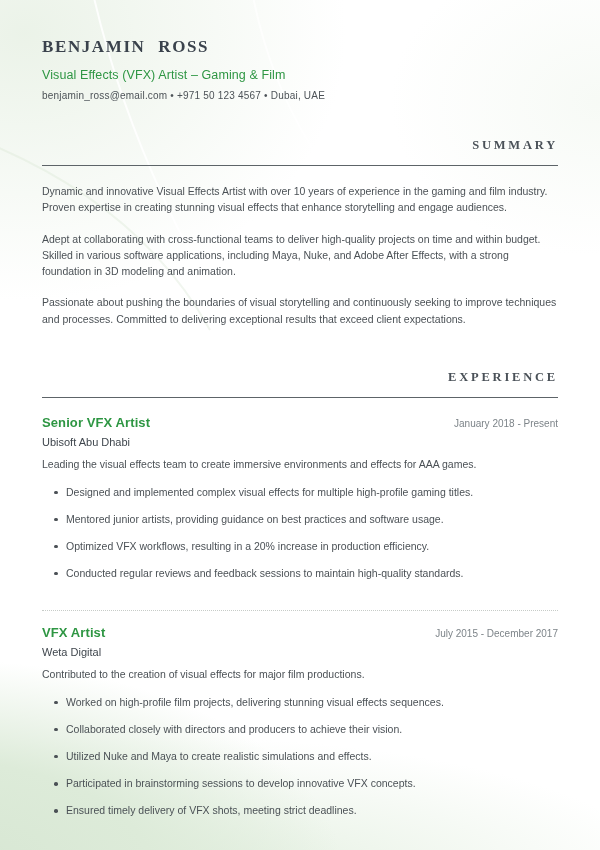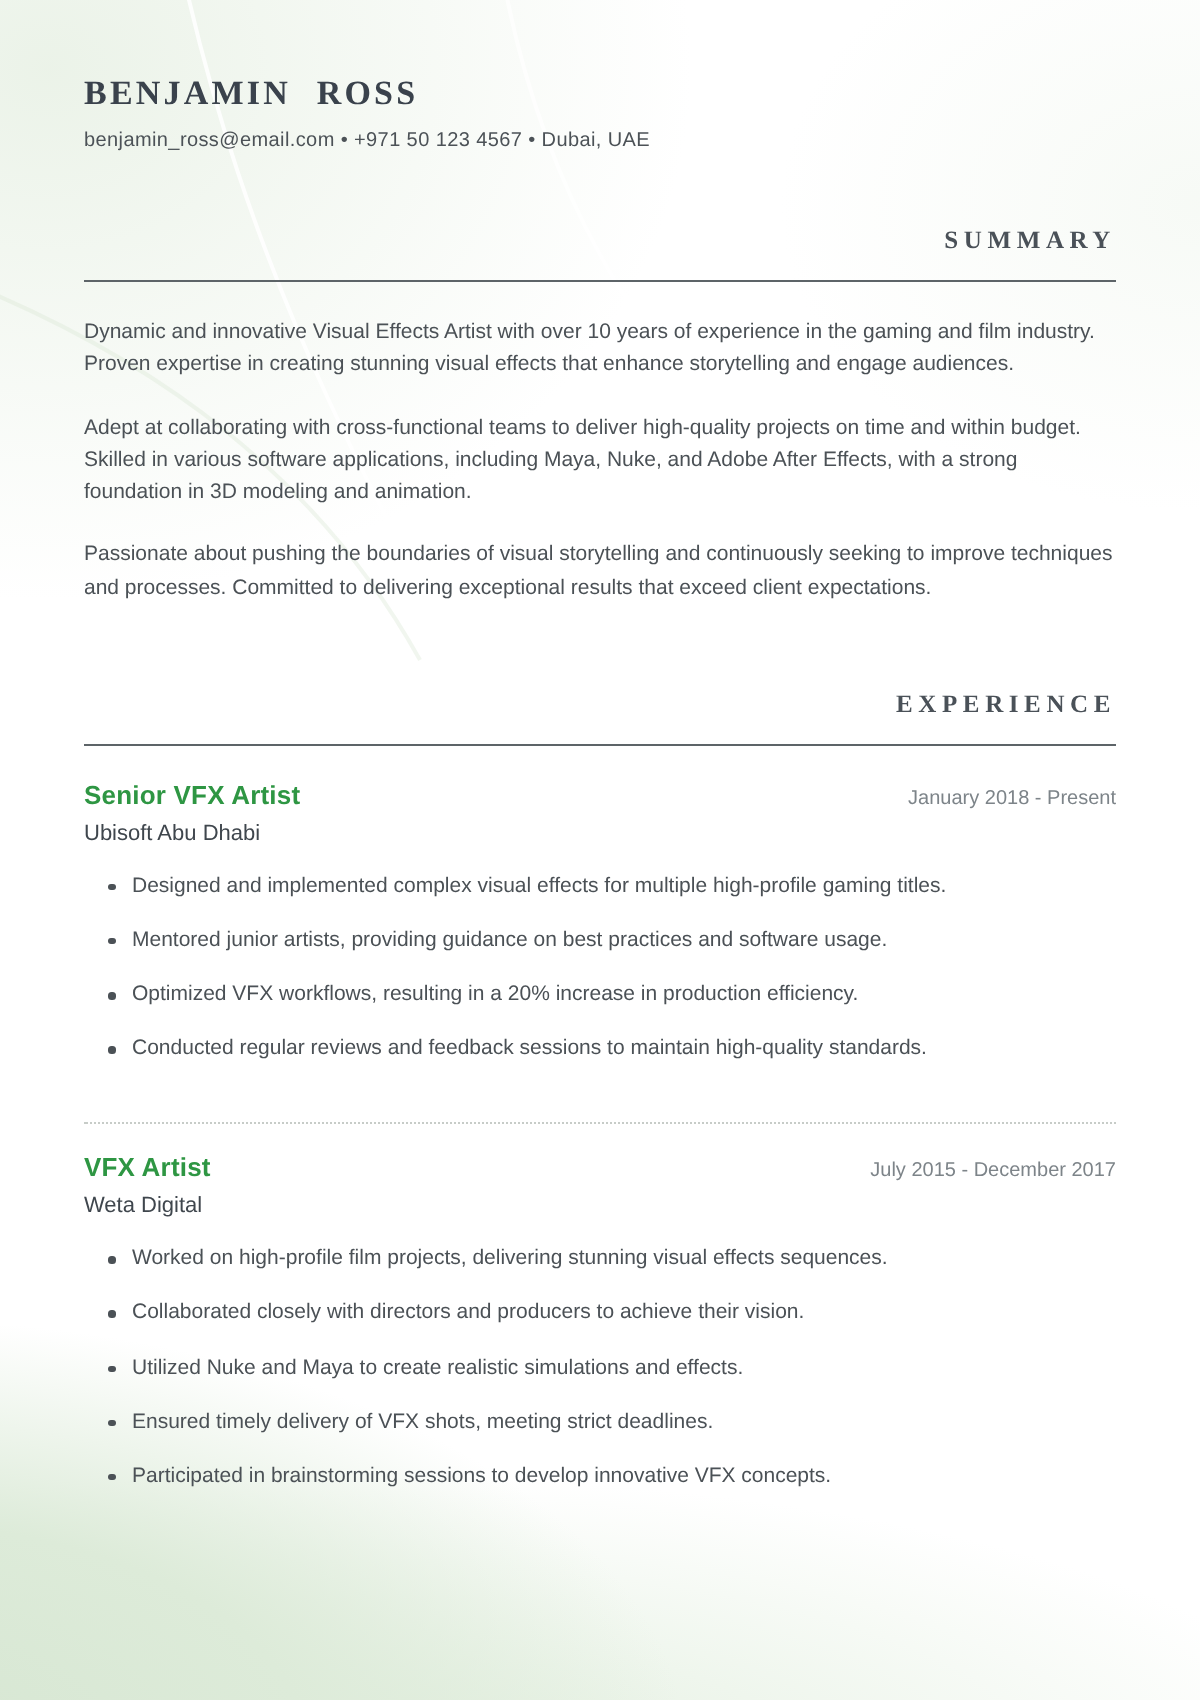--- a/index.html
+++ b/index.html
@@ -69,20 +69,21 @@
   <svg class="bg-curves" width="420" height="500" viewBox="0 0 420 500">
     <path d="M90,-20 C120,120 180,260 320,470" fill="none" stroke="rgba(255,255,255,0.85)" stroke-width="2"></path>
     <path d="M250,-20 C270,100 330,200 420,260" fill="none" stroke="rgba(255,255,255,0.7)" stroke-width="2"></path>
     <path d="M-20,140 C80,180 160,240 210,330" fill="none" stroke="rgba(214,230,209,0.35)" stroke-width="2"></path>
   </svg>
 
   <div class="content">
 
     <div class="header">
       <h1 class="name">BENJAMIN ROSS</h1>
+      <div class="role">Visual Effects (VFX) Artist – Gaming &amp; Film</div>
       <div class="contact">benjamin_ross@email.com • +971 50 123 4567 • Dubai, UAE</div>
     </div>
 
     <div class="section-summary">
       <div class="section-heading">SUMMARY</div>
       <hr class="section-rule">
       <div class="summary-text">
         <p>Dynamic and innovative Visual Effects Artist with over 10 years of experience in the gaming and film industry. Proven expertise in creating stunning visual effects that enhance storytelling and engage audiences.</p>
         <p>Adept at collaborating with cross-functional teams to deliver high-quality projects on time and within budget. Skilled in various software applications, including Maya, Nuke, and Adobe After Effects, with a strong foundation in 3D modeling and animation.</p>
         <p>Passionate about pushing the boundaries of visual storytelling and continuously seeking to improve techniques and processes. Committed to delivering exceptional results that exceed client expectations.</p>
@@ -92,40 +93,42 @@
     <div class="section-experience">
       <div class="section-heading">EXPERIENCE</div>
       <hr class="section-rule">
 
       <div class="job">
         <div class="job-header">
           <span class="job-title">Senior VFX Artist</span>
           <span class="job-dates">January 2018 - Present</span>
         </div>
         <div class="job-company">Ubisoft Abu Dhabi</div>
+        <div class="job-lead">Leading the visual effects team to create immersive environments and effects for AAA games.</div>
         <ul class="job-bullets">
           <li>Designed and implemented complex visual effects for multiple high-profile gaming titles.</li>
           <li>Mentored junior artists, providing guidance on best practices and software usage.</li>
           <li>Optimized VFX workflows, resulting in a 20% increase in production efficiency.</li>
           <li>Conducted regular reviews and feedback sessions to maintain high-quality standards.</li>
         </ul>
       </div>
 
       <hr class="dotted-divider">
 
       <div class="job second">
         <div class="job-header">
           <span class="job-title">VFX Artist</span>
           <span class="job-dates">July 2015 - December 2017</span>
         </div>
         <div class="job-company">Weta Digital</div>
+        <div class="job-lead">Contributed to the creation of visual effects for major film productions.</div>
         <ul class="job-bullets">
           <li>Worked on high-profile film projects, delivering stunning visual effects sequences.</li>
           <li>Collaborated closely with directors and producers to achieve their vision.</li>
           <li>Utilized Nuke and Maya to create realistic simulations and effects.</li>
+          <li>Participated in brainstorming sessions to develop innovative VFX concepts.</li>
           <li>Ensured timely delivery of VFX shots, meeting strict deadlines.</li>
-          <li>Participated in brainstorming sessions to develop innovative VFX concepts.</li>
         </ul>
       </div>
 
     </div>
   </div>
 </div>
 
 </body></html>

